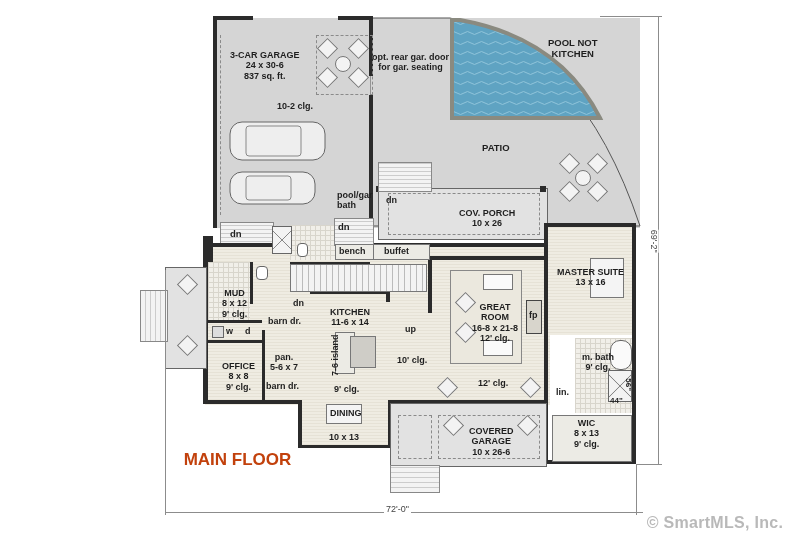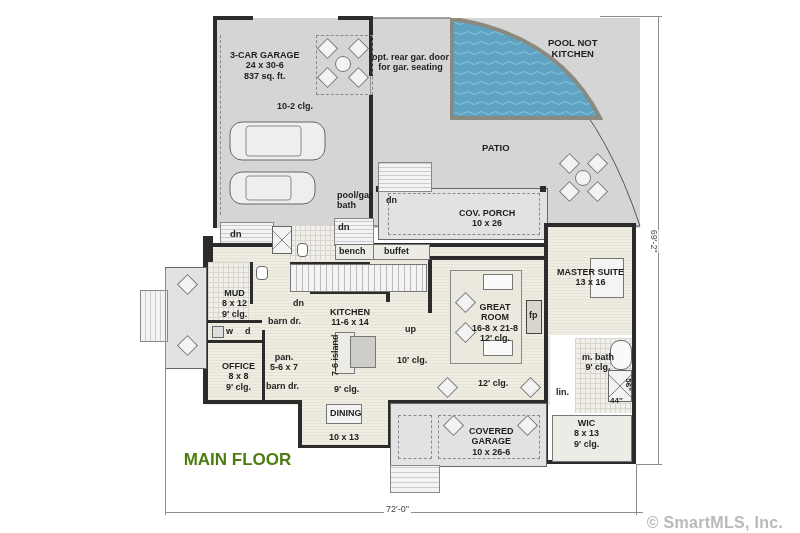--- a/index.html
+++ b/index.html
@@ -12,21 +12,21 @@
   .room-light{background:#ecebe5;}
   .floor-wood{background:repeating-linear-gradient(0deg,#efece2 0 2px,#e6e2d6 2px 3px);}
   .floor-tile{background-color:#f1efe9;background-image:linear-gradient(#d8d5cc 1px,transparent 1px),linear-gradient(90deg,#d8d5cc 1px,transparent 1px);background-size:5px 5px;}
   .concrete{background:#d5d5d5;}
   .porch{background:#e2e2e2;}
   .wall{position:absolute;background:#2b2b2b;}
   .dash{position:absolute;border:1px dashed #8a8a8a;}
   .dimline{position:absolute;background:#8c8c8c;}
   .chair{position:absolute;width:13px;height:13px;border:1px solid #777;background:#f3f3f3;transform:rotate(45deg);}
   .table-round{position:absolute;border-radius:50%;border:1px solid #777;background:#f3f3f3;}
-  .title{position:absolute;font-weight:bold;color:#4d7c0f;text-align:center;line-height:1.2;}
+  .title{position:absolute;font-weight:bold;color:#c2410c;text-align:center;line-height:1.2;}
   .copy{position:absolute;color:#b9b9b9;font-weight:bold;font-size:16px;font-family:Liberation Sans, sans-serif;letter-spacing:0.3px;text-align:center;}
 </style>
 </head>
 <body>
 
 <div class="abs concrete" style="left:370px;top:18px;width:270px;height:210px;border-top-right-radius:0;"></div>
 <svg class="abs" style="left:370px;top:16px;" width="280" height="215">
   <path d="M0 2 L80 2 Q210 30 270 210 L0 210 Z" fill="#d5d5d5" stroke="#555" stroke-width="1"></path>
 </svg>
 

